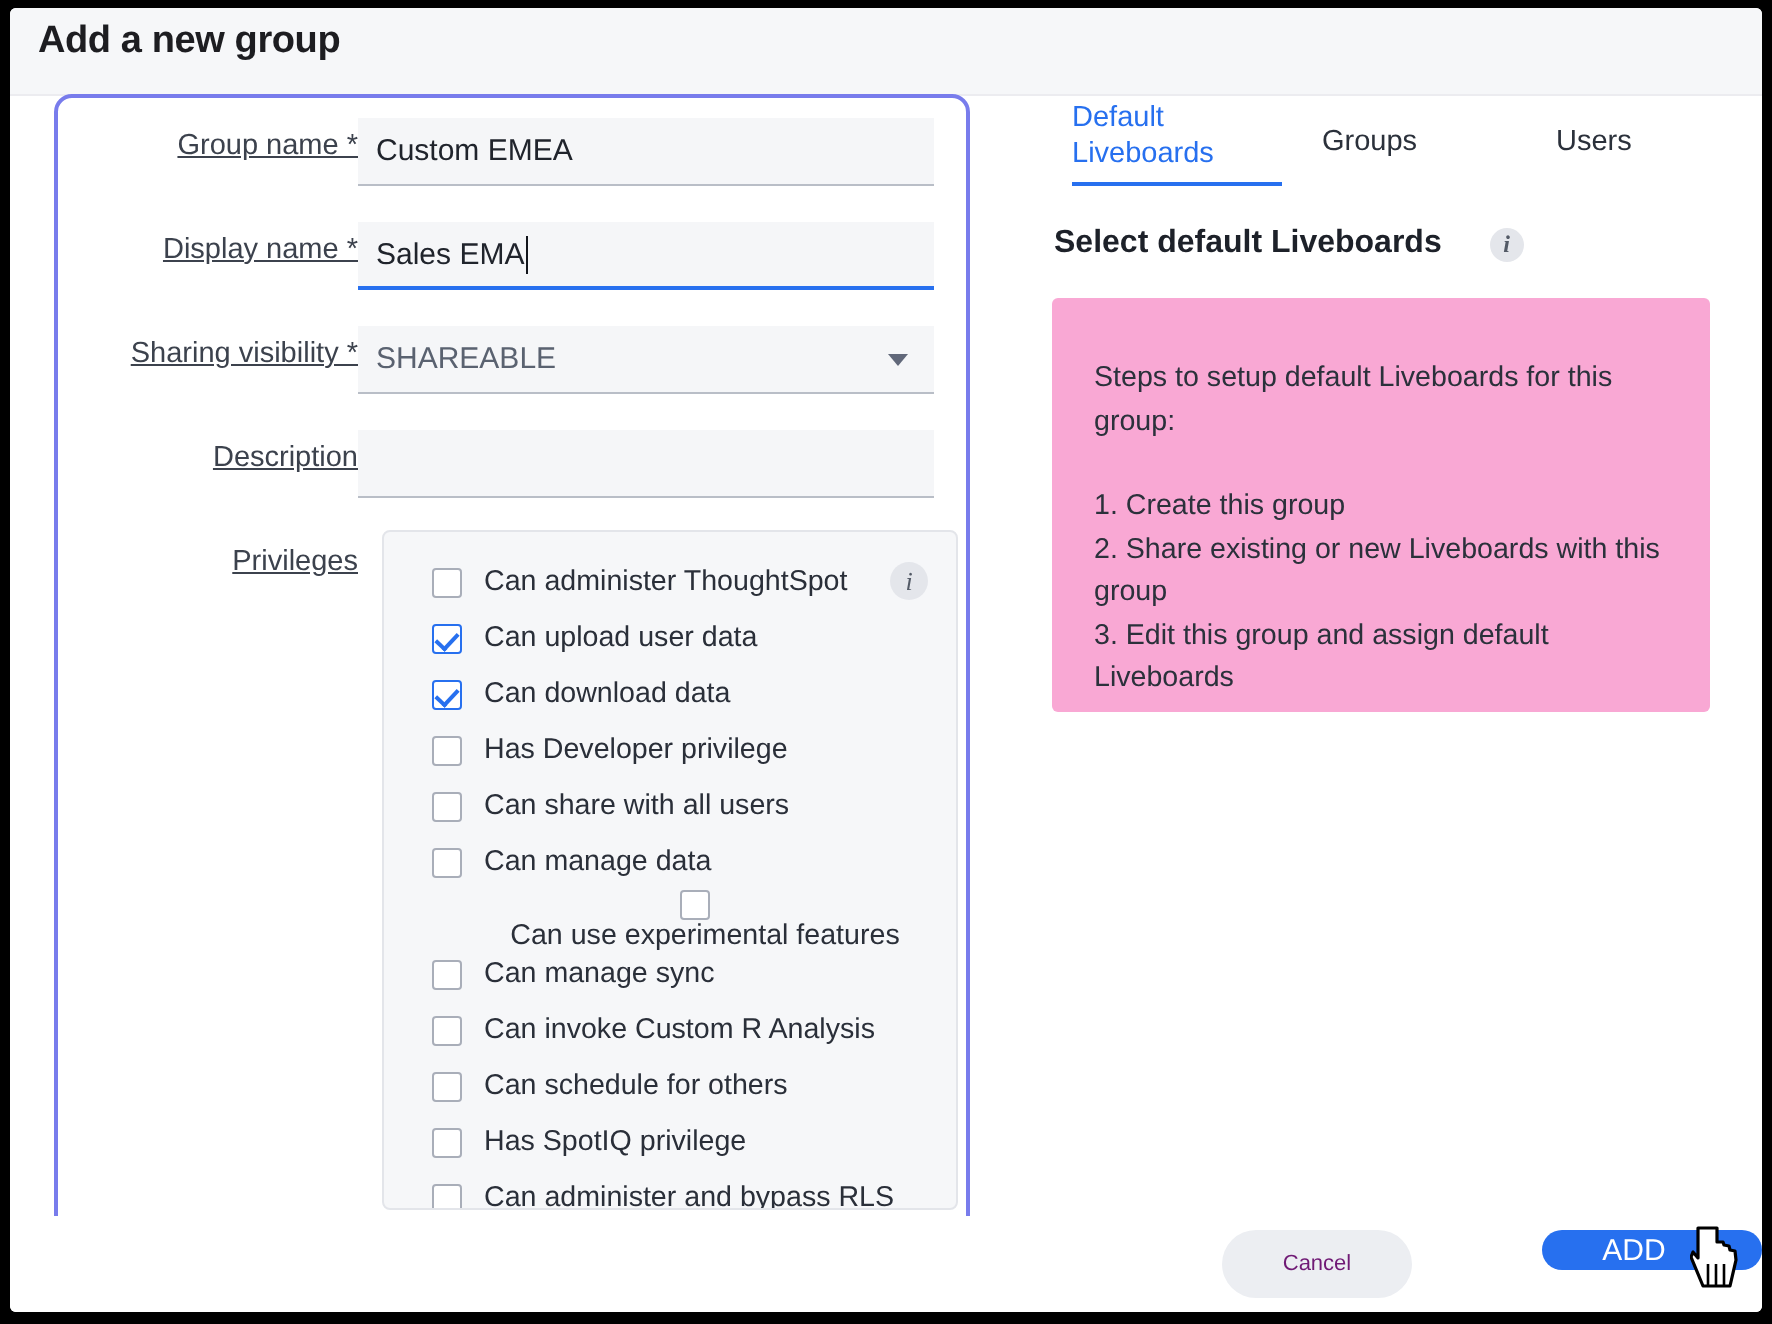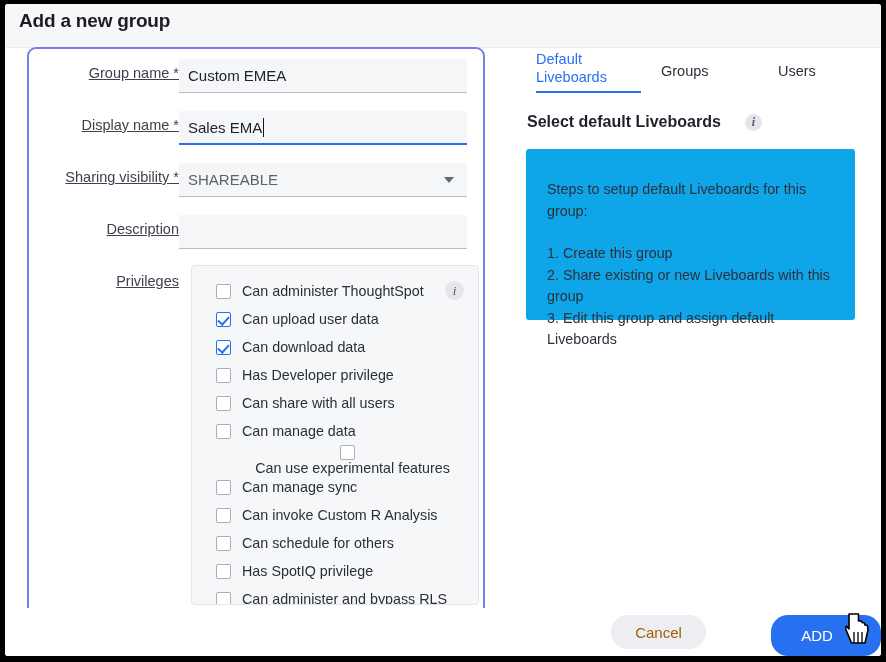--- a/index.html
+++ b/index.html
@@ -224,22 +224,22 @@
   #section-title .info-badge {
     position: static;
     width: 17px; height: 17px;
     font-size: 12px;
   }
 
   #steps-box {
     position: absolute;
     left: 21px; top: 101px;
     width: 329px;
-    height: 171px;
-    background: #0ea5e9;
+    height: 207px;
+    background: #f9a8d4;
     border-radius: 3px;
     padding: 30px 21px;
   }
   .steps-text {
     font-size: 14.3px;
     color: #2b313b;
     line-height: 21.5px;
   }
   .steps-list {
     margin-top: 21px;
@@ -254,29 +254,29 @@
   }
   #cancel-button {
     position: absolute;
     right: 175px;
     top: 7px;
     width: 95px; height: 34px;
     border-radius: 17px;
     background: #eceef2;
     border: none;
     font-family: "Liberation Sans", sans-serif;
-    font-size: 15px;
-    color: #a16207;
+    font-size: 11px;
+    color: #701a75;
     cursor: pointer;
   }
   #add-button {
     position: absolute;
     right: 0px;
     top: 7px;
-    width: 110px; height: 41px;
+    width: 110px; height: 20px;
     border-radius: 17px;
     background: #2770ef;
     border: none;
     font-family: "Liberation Sans", sans-serif;
     font-size: 15px;
     color: #ffffff;
     cursor: pointer;
     padding-right: 24px;
   }
 

